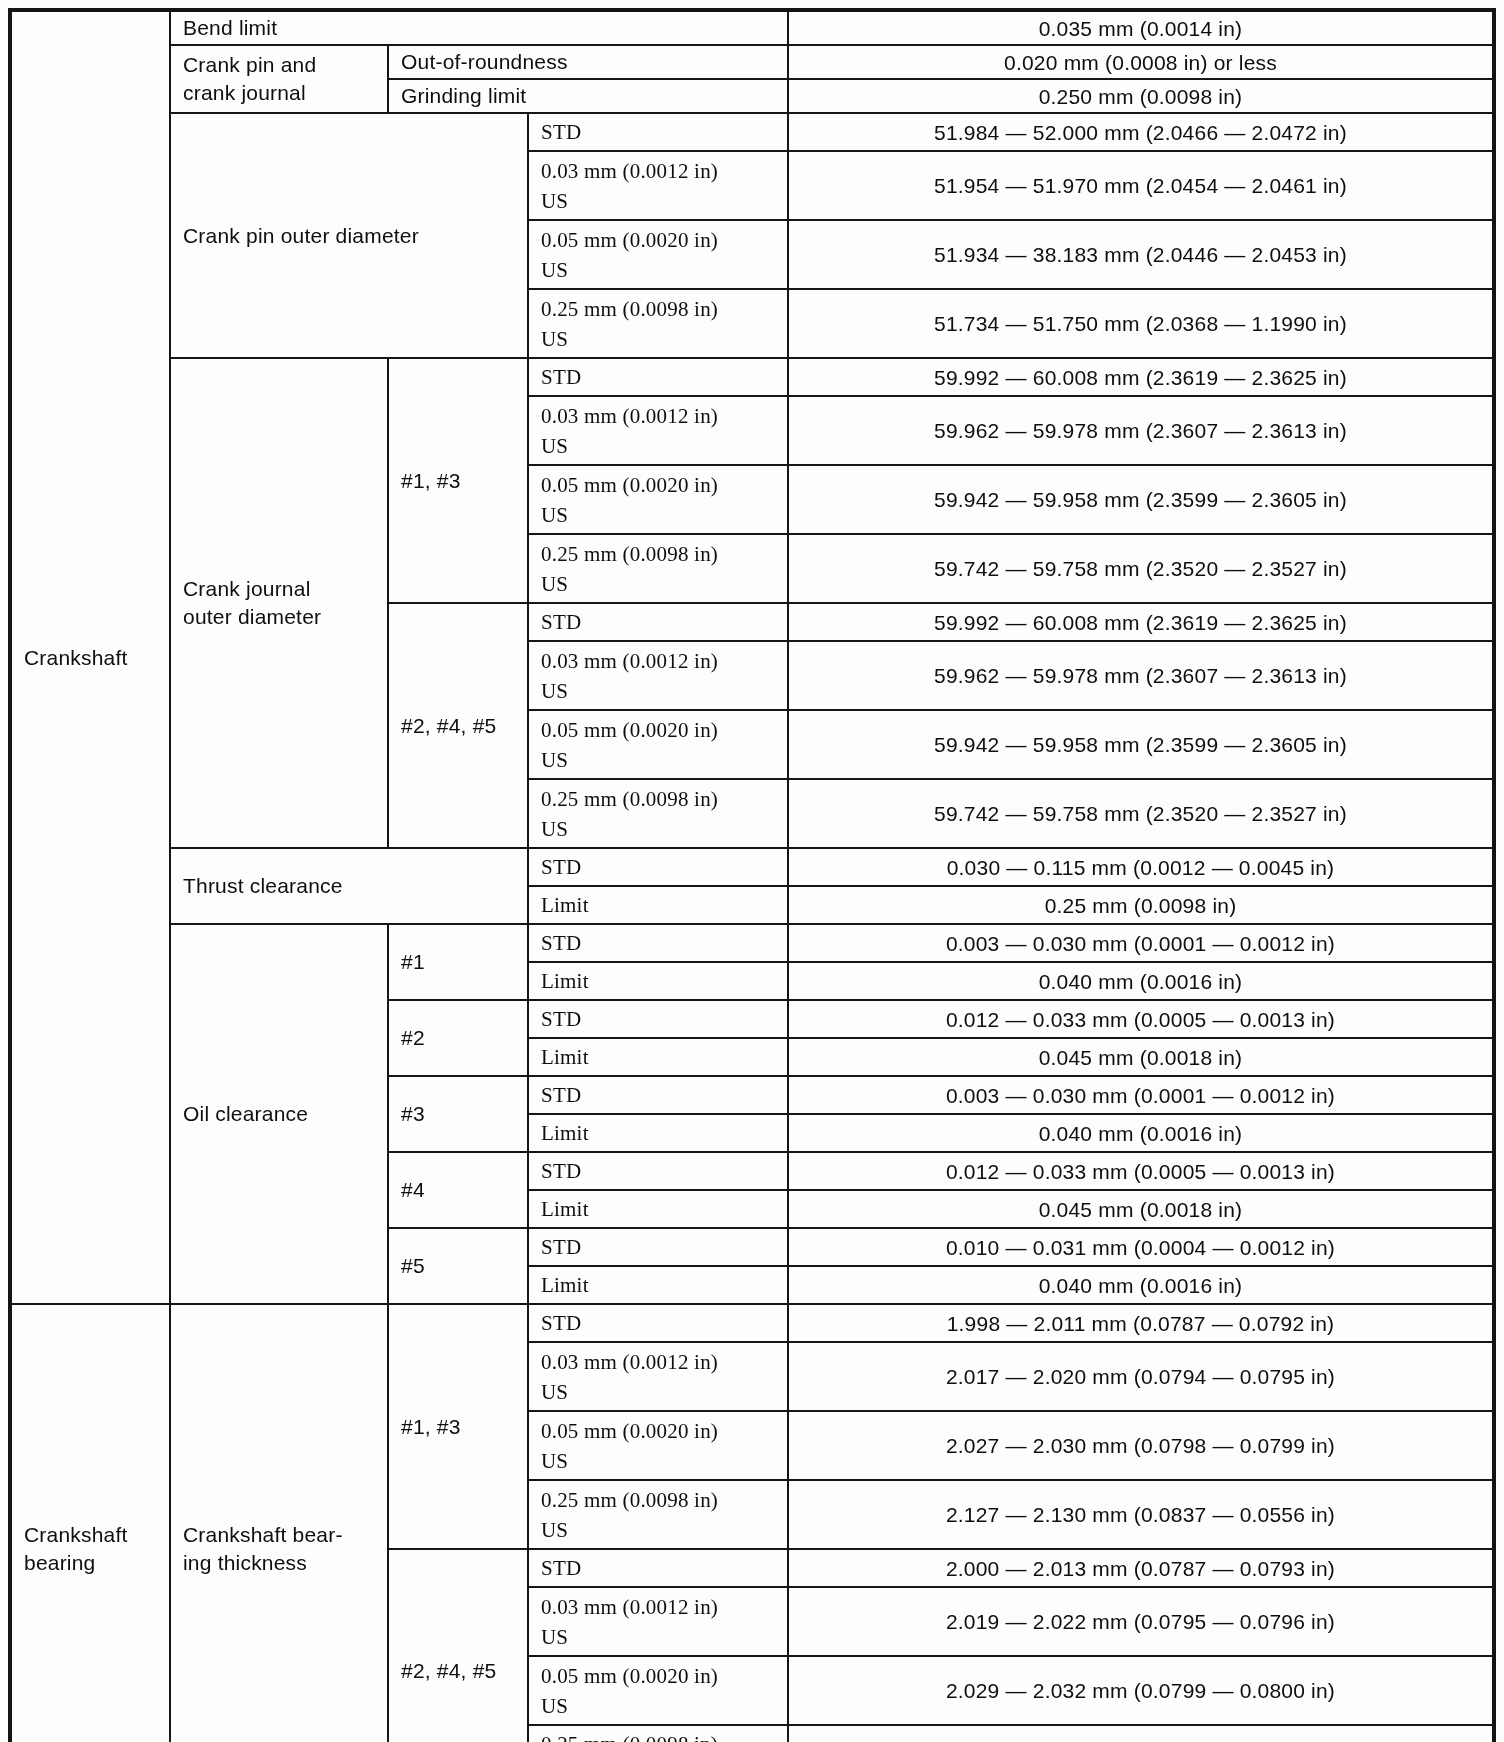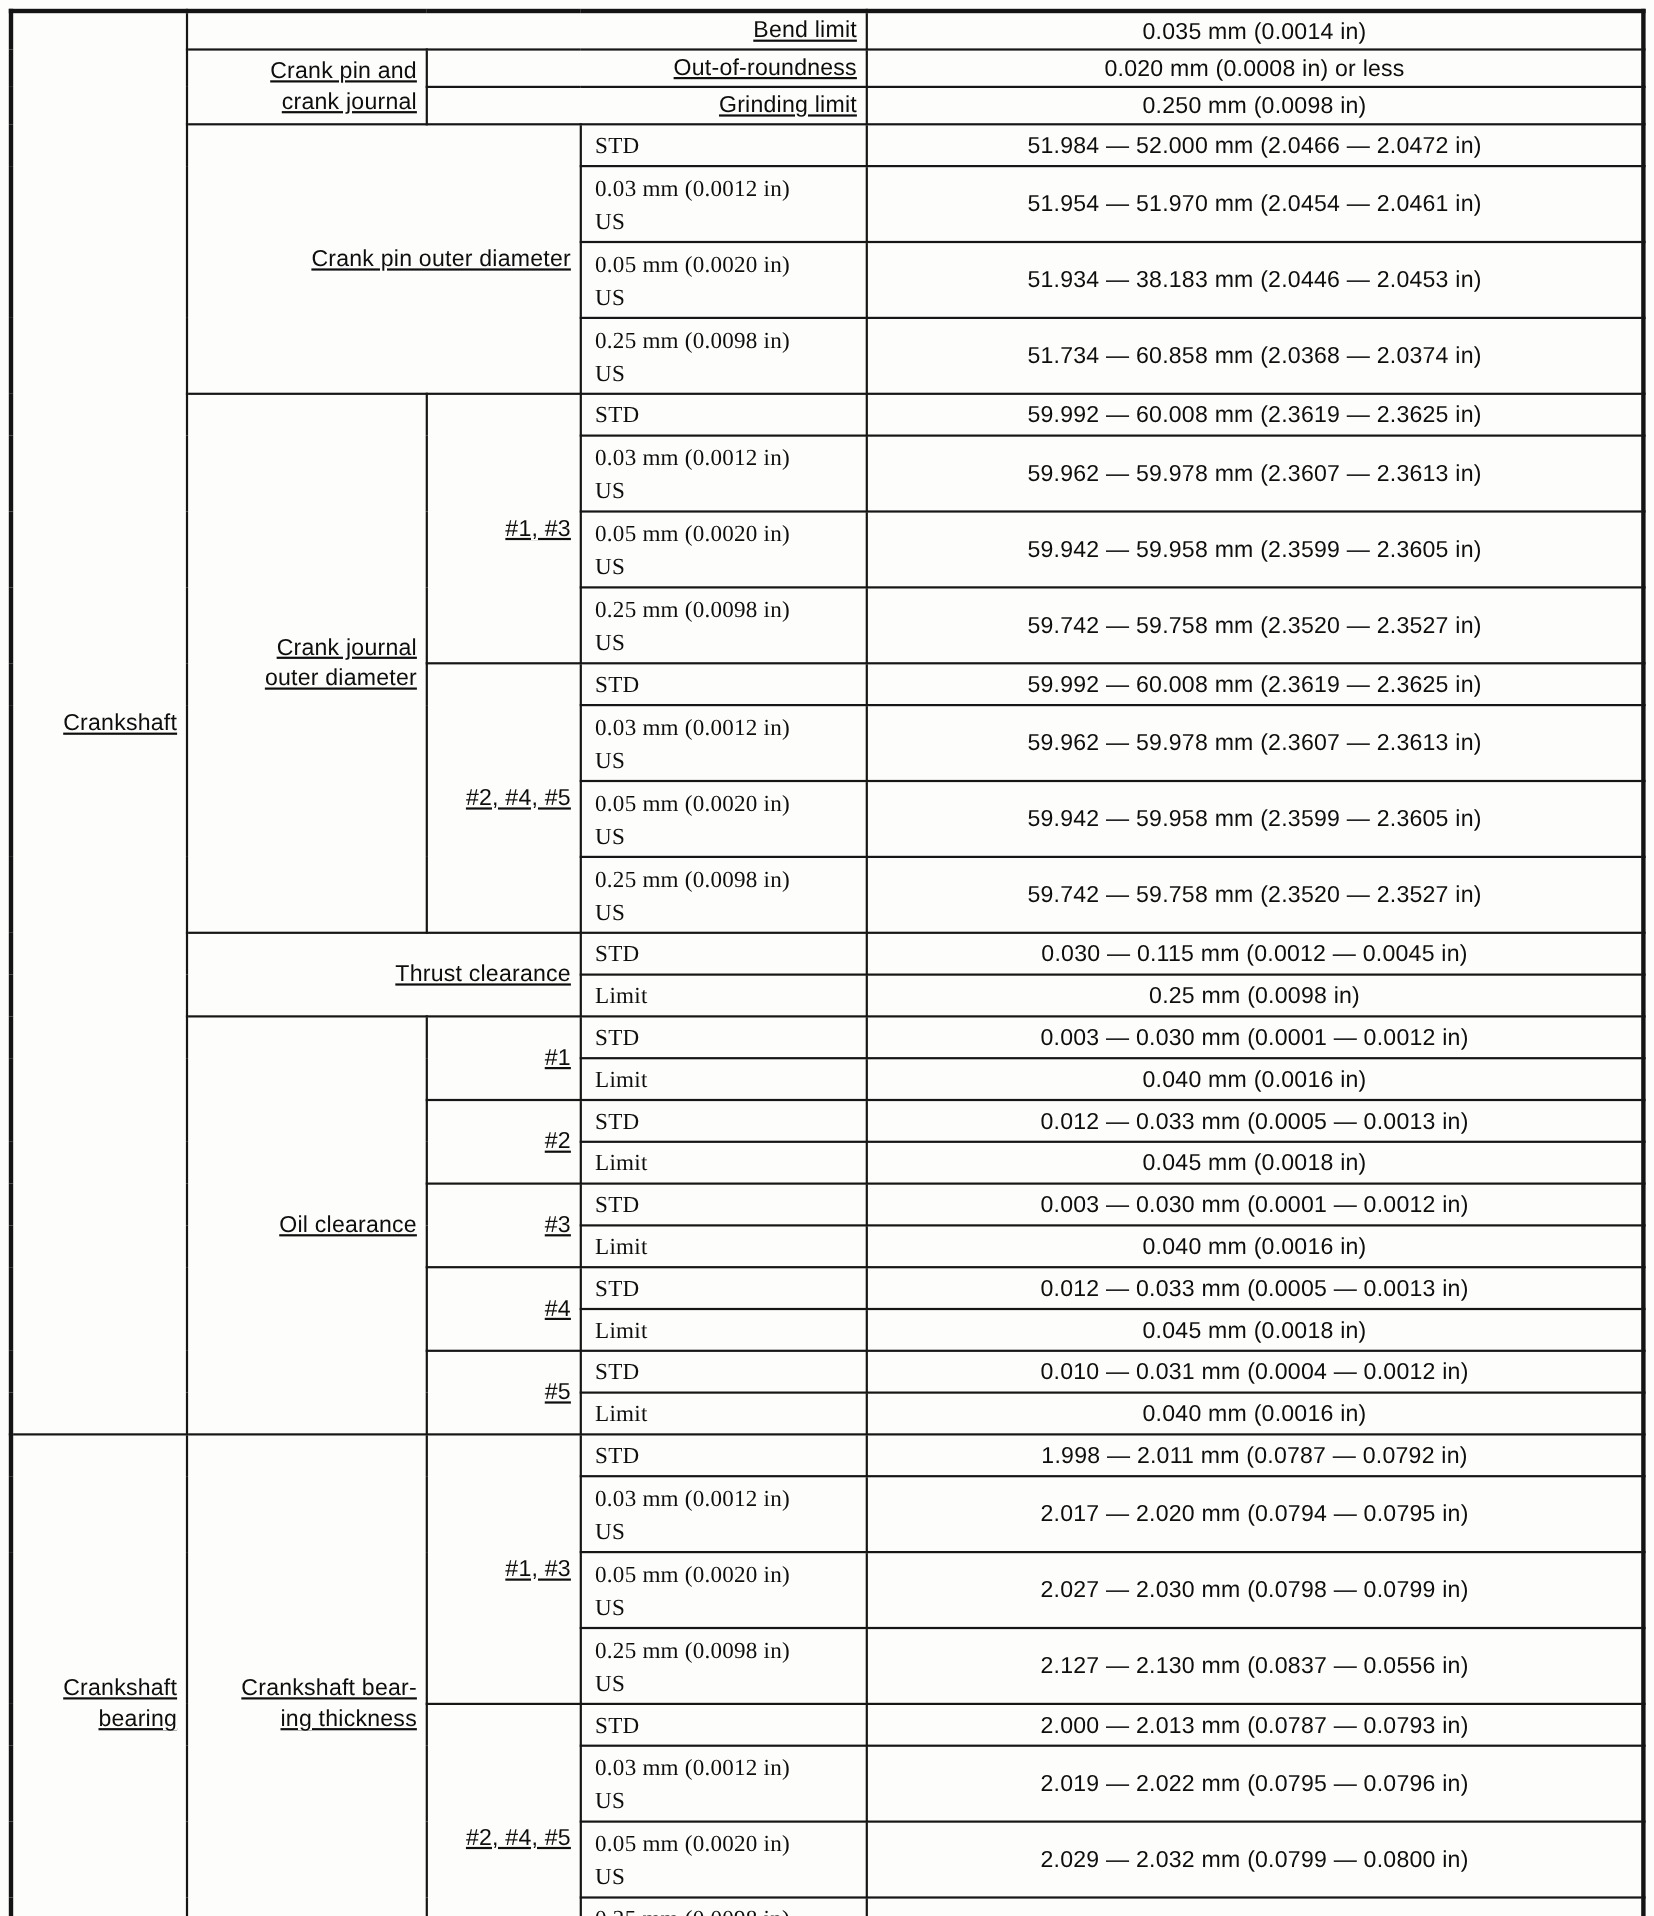--- a/index.html
+++ b/index.html
@@ -32,22 +32,21 @@
     vertical-align: middle;
     white-space: pre-line;
     overflow: hidden;
     padding: 2px 8px 2px 12px;
     line-height: 28px;
     letter-spacing: 0.2px;
   }
   table.spec td.group,
   table.spec td.label,
   table.spec td.sub {
-    text-align: right;
-    text-decoration: underline;
+    text-align: left;
   }
   table.spec td.size {
     line-height: 30px;
     padding-top: 3px;
     padding-bottom: 3px;
     font-family: Liberation Serif, serif;
   }
   table.spec td.value {
     text-align: center;
     padding: 2px 6px;
@@ -95,21 +94,21 @@
           <td class="value">51.954 — 51.970 mm (2.0454 — 2.0461 in)</td>
         </tr>
         <tr class="d" style="height: 69px;">
           <td class="size">0.05 mm (0.0020 in)
 US</td>
           <td class="value">51.934 — 38.183 mm (2.0446 — 2.0453 in)</td>
         </tr>
         <tr class="d" style="height: 69px;">
           <td class="size">0.25 mm (0.0098 in)
 US</td>
-          <td class="value">51.734 — 60.858 mm (2.0368 — 2.0374 in)</td>
+          <td class="value">51.734 — 51.750 mm (2.0368 — 1.1990 in)</td>
         </tr>
         <tr class="s" style="height: 34px;">
           <td class="label" rowspan="8">Crank journal
 outer diameter</td>
           <td class="sub" rowspan="4">#1, #3</td>
           <td class="size">STD</td>
           <td class="value">59.992 — 60.008 mm (2.3619 — 2.3625 in)</td>
         </tr>
         <tr class="d" style="height: 69px;">
           <td class="size">0.03 mm (0.0012 in)

